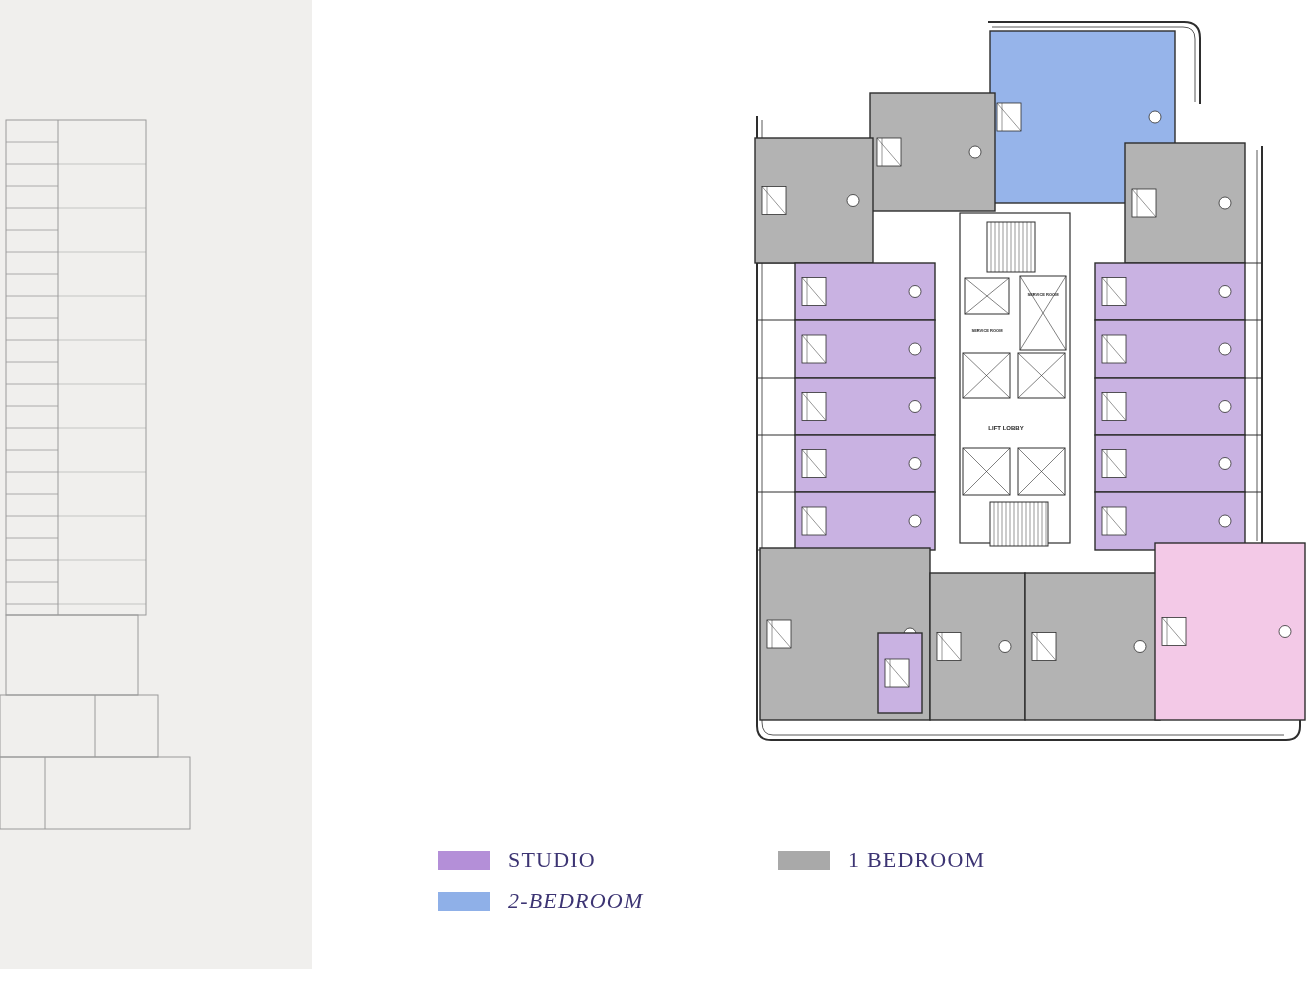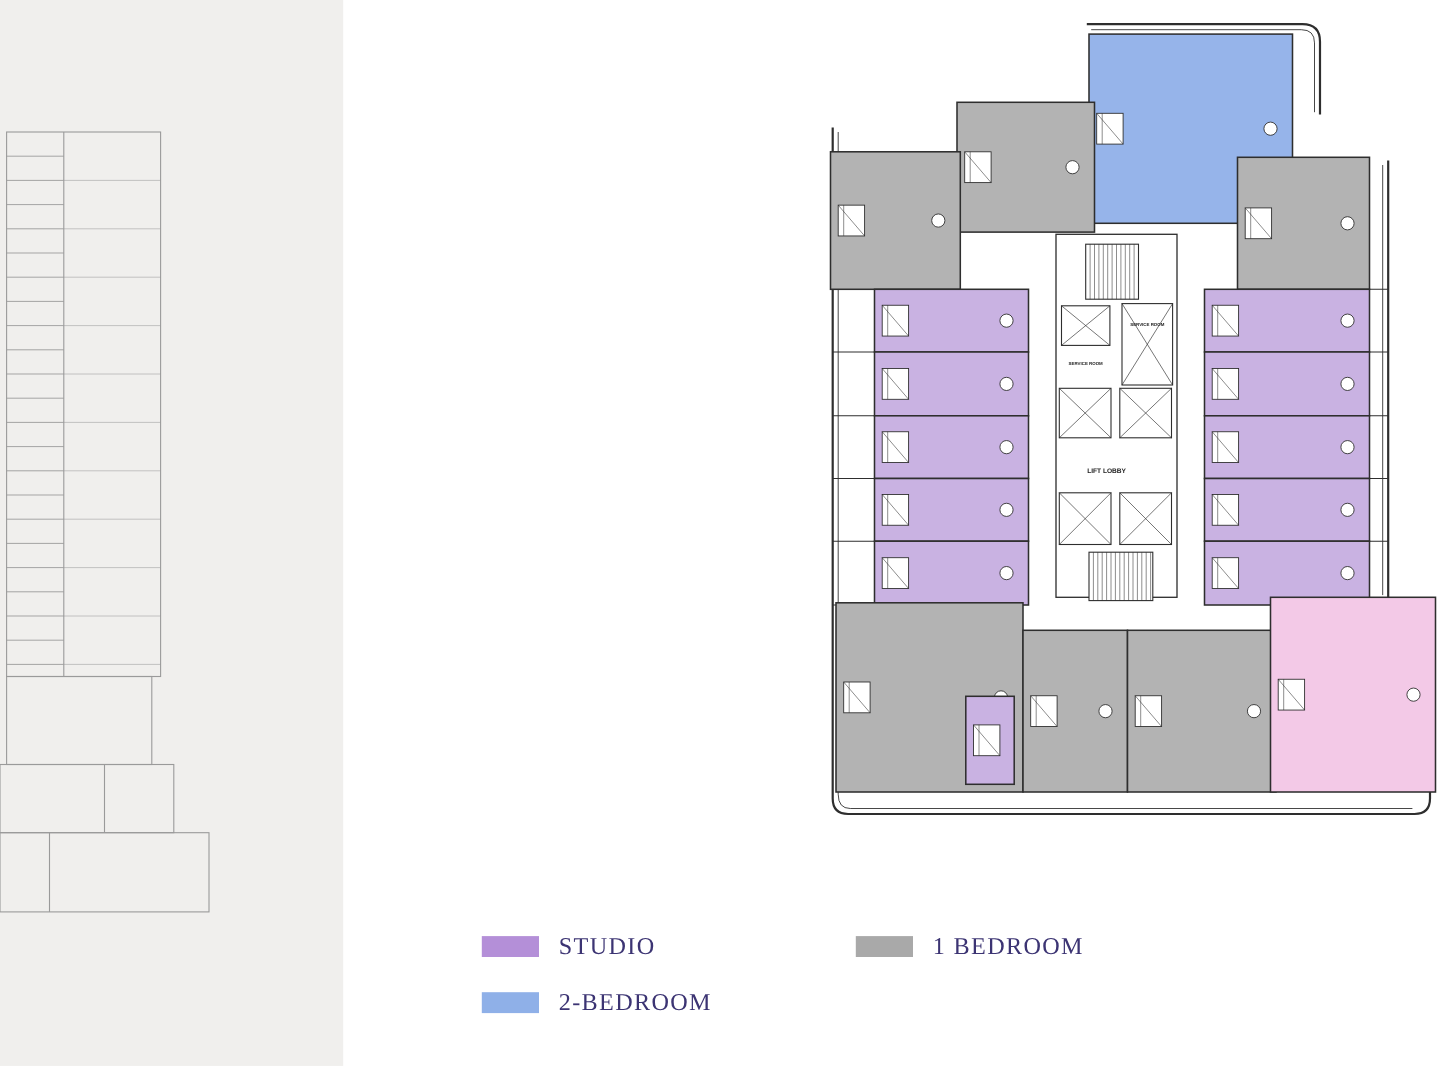--- a/index.html
+++ b/index.html
@@ -10,21 +10,21 @@
   }
   .left-panel{
     position:absolute;left:0;top:0;width:312px;height:969px;
     background:#f0efed;
   }
   .plan-wrap{
     position:absolute;left:740px;top:6px;width:568px;height:755px;
   }
   .legend{
     position:absolute;left:438px;top:850px;
-    display:grid;grid-template-columns:340px 300px;row-gap:31px;
+    display:grid;grid-template-columns:340px 300px;row-gap:21px;
   }
   .legend-item{display:flex;align-items:center;gap:18px;height:20px;}
   .swatch{width:52px;height:19px;display:inline-block;flex:0 0 auto;}
   .legend-label{
     font-family:"Liberation Serif",serif;
     font-size:22px;letter-spacing:1.2px;white-space:nowrap;
   }
 </style>
 </head>
 <body>
@@ -254,15 +254,15 @@
   <div class="legend-item">
     <span class="swatch" style="background: rgb(180, 143, 216);"></span>
     <span class="legend-label" style="color: rgb(60, 52, 115);">STUDIO</span>
   </div>
   <div class="legend-item">
     <span class="swatch" style="background: rgb(169, 169, 169);"></span>
     <span class="legend-label" style="color: rgb(60, 52, 115);">1 BEDROOM</span>
   </div>
   <div class="legend-item">
     <span class="swatch" style="background: rgb(143, 176, 232);"></span>
-    <span class="legend-label" style="color: rgb(60, 52, 115);">2-BEDROOM</span>
+    <span class="legend-label" style="color: rgb(60, 52, 115); font-style: italic;">2-BEDROOM</span>
   </div>
 </div>
 
 </body></html>

